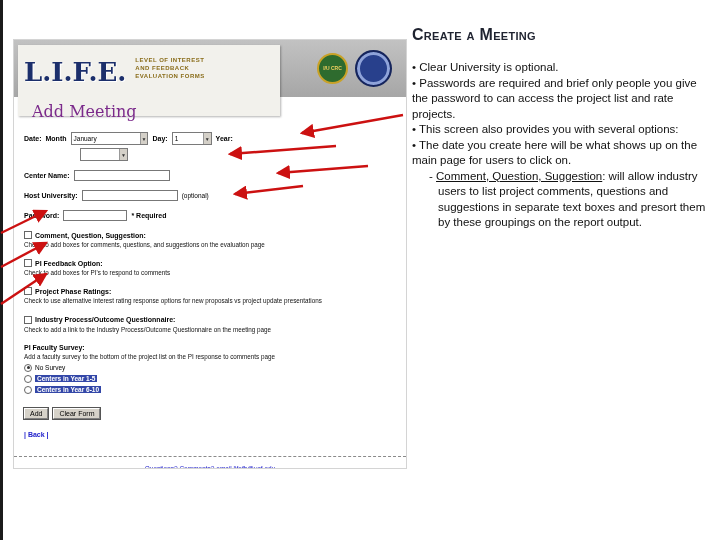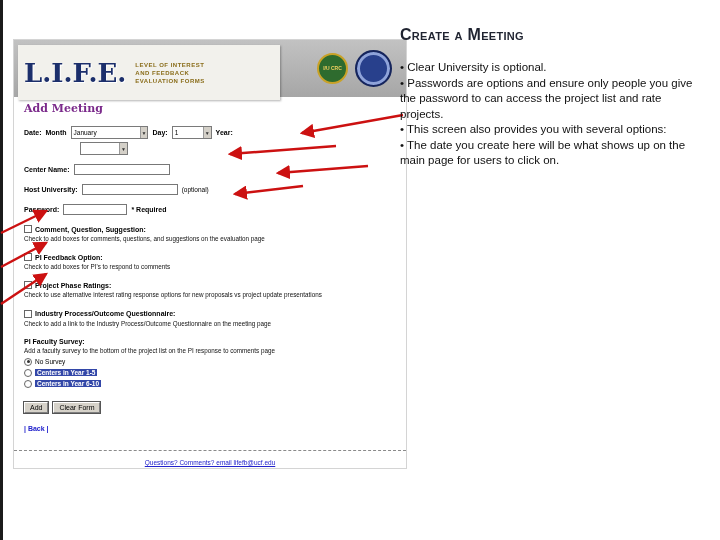--- a/index.html
+++ b/index.html
@@ -5,35 +5,35 @@
   html,body{margin:0;padding:0;background:#fff;}
   .slide{position:relative;width:720px;height:540px;background:#ffffff;overflow:hidden;
          font-family:"Liberation Sans",sans-serif;}
   .edge{position:absolute;left:0;top:0;width:3px;height:540px;background:#1b1b1b;}
 
   
   .shot{position:absolute;left:14px;top:40px;width:392px;height:428px;background:#fff;
         box-shadow:0 0 0 1px #d4d4d4;overflow:hidden;}
   .shot-header{position:relative;height:57px;background:linear-gradient(#c2c2c2,#a6a6a6);}
   .logo-plate{position:absolute;left:4px;top:5px;height:47px;width:250px;background:#f2f1ec;
-              display:flex;align-items:center;padding:4px 6px;box-shadow:1px 1px 2px rgba(0,0,0,.3);}
+              display:flex;padding:12px 6px;box-shadow:1px 1px 2px rgba(0,0,0,.3);}
   .life{font-family:"DejaVu Serif",serif;font-weight:bold;font-size:26px;color:#1c2f6b;
         text-shadow:1px 1px 0 #ffffff;}
   .subtitle{margin-left:9px;display:flex;flex-direction:column;gap:2px;}
   .subtitle span{font-size:6px;font-weight:bold;color:#8a6d1a;letter-spacing:.5px;}
   .logo-circle{position:absolute;border-radius:50%;}
   .logo-green{left:303px;top:13px;width:27px;height:27px;background:#2e6b2e;border:2px solid #c9a227;
               color:#f0d060;font-size:5px;font-weight:bold;display:flex;align-items:center;
               justify-content:center;text-align:center;line-height:1;}
   .logo-blue{left:341px;top:10px;width:33px;height:33px;background:#28408c;border:2px solid #16255c;
              box-shadow:inset 0 0 0 3px #8fa3d9;}
 
   .shot-body{position:relative;padding:3px 10px;color:#000;}
-  .add-meeting{margin:2px 0 0;font-family:"DejaVu Serif",serif;font-weight:bold;
-               font-size:11px;color:#7b2a8b;}
+  .add-meeting{margin:2px 8px 0;font-family:"DejaVu Serif",serif;font-weight:normal;
+               font-size:16px;color:#7b2a8b;}
   .frow{margin-top:9px;font-size:7px;display:flex;align-items:center;gap:4px;white-space:nowrap;}
   .frow b{font-weight:bold;}
   .date-row{margin-top:11px;}
   .year-row{margin-top:3px;margin-left:56px;}
   .select{display:inline-flex;align-items:center;border:1px solid #7a7a7a;background:#fff;height:11px;}
   .sel-text{font-size:6.5px;padding:0 2px;min-width:20px;}
   .sel-month .sel-text{min-width:64px;}
   .sel-day .sel-text{min-width:26px;}
   .sel-year .sel-text{min-width:34px;}
   .sel-arrow{background:#d4d0c8;border-left:1px solid #999;font-size:5px;color:#333;
@@ -58,21 +58,21 @@
          border:1px solid;border-color:#ffffff #808080 #808080 #ffffff;box-shadow:0 0 0 1px #555;}
   .back{display:inline-block;margin-top:12px;font-size:7px;color:#2222cc;text-decoration:none;font-weight:bold;}
   .dashes{margin:15px -10px 0;border-top:1px dashed #8a8a8a;}
   .shot-footer{margin-top:7px;text-align:center;color:#2222cc;font-size:6.5px;line-height:1.6;}
   .shot-footer .mail{text-decoration:underline;color:#2222cc;}
 
   
   .arrows{position:absolute;left:0;top:0;pointer-events:none;}
 
   
-  .notes{position:absolute;left:400px;top:26px;width:300px;color:#111;}
+  .notes{position:absolute;left:412px;top:26px;width:300px;color:#111;}
   .notes-title{margin:0 0 16px;font-variant:small-caps;font-weight:bold;font-size:16px;
                color:#1f2330;letter-spacing:.3px;}
   .bullet{margin:0;font-size:11.5px;line-height:1.35;}
   .bullet::before{content:"• ";}
   .opt{margin:0 0 16px;padding-left:26px;text-indent:-9px;font-size:11.5px;line-height:1.35;}
   .opt::before{content:"- ";}
   .opt .u{text-decoration:underline;}
   .opt:first-of-type{margin-top:0;}
 </style>
 </head>
@@ -209,17 +209,18 @@
       <line x1="303" y1="186" x2="235" y2="194" marker-end="url(#ah)"></line>
       <line x1="1" y1="233" x2="46" y2="211" marker-end="url(#ah)"></line>
       <line x1="1" y1="267" x2="46" y2="243" marker-end="url(#ah)"></line>
       <line x1="1" y1="304" x2="46" y2="274" marker-end="url(#ah)"></line>
     </g>
   </svg>
 
   <div class="notes">
     <h1 class="notes-title">Create a Meeting</h1>
     <p class="bullet">Clear University is optional.</p>
-    <p class="bullet">Passwords are options and ensure only people you give the password to can access the project list and rate projects.</p>
+    <p class="bullet">Passwords are required and brief only people you give the password to can access the project list and rate projects.</p>
     <p class="bullet">This screen also provides you with several options:</p>
     <p class="bullet">The date you create here will be what shows up on the main page for users to click on.</p>
+    <p class="opt"><span class="u">Comment, Question, Suggestion</span><span>: will allow industry users to list project comments, questions and suggestions in separate text boxes and presort them by these groupings on the report output.</span></p>
   </div>
 </div>
 
 </body></html>

